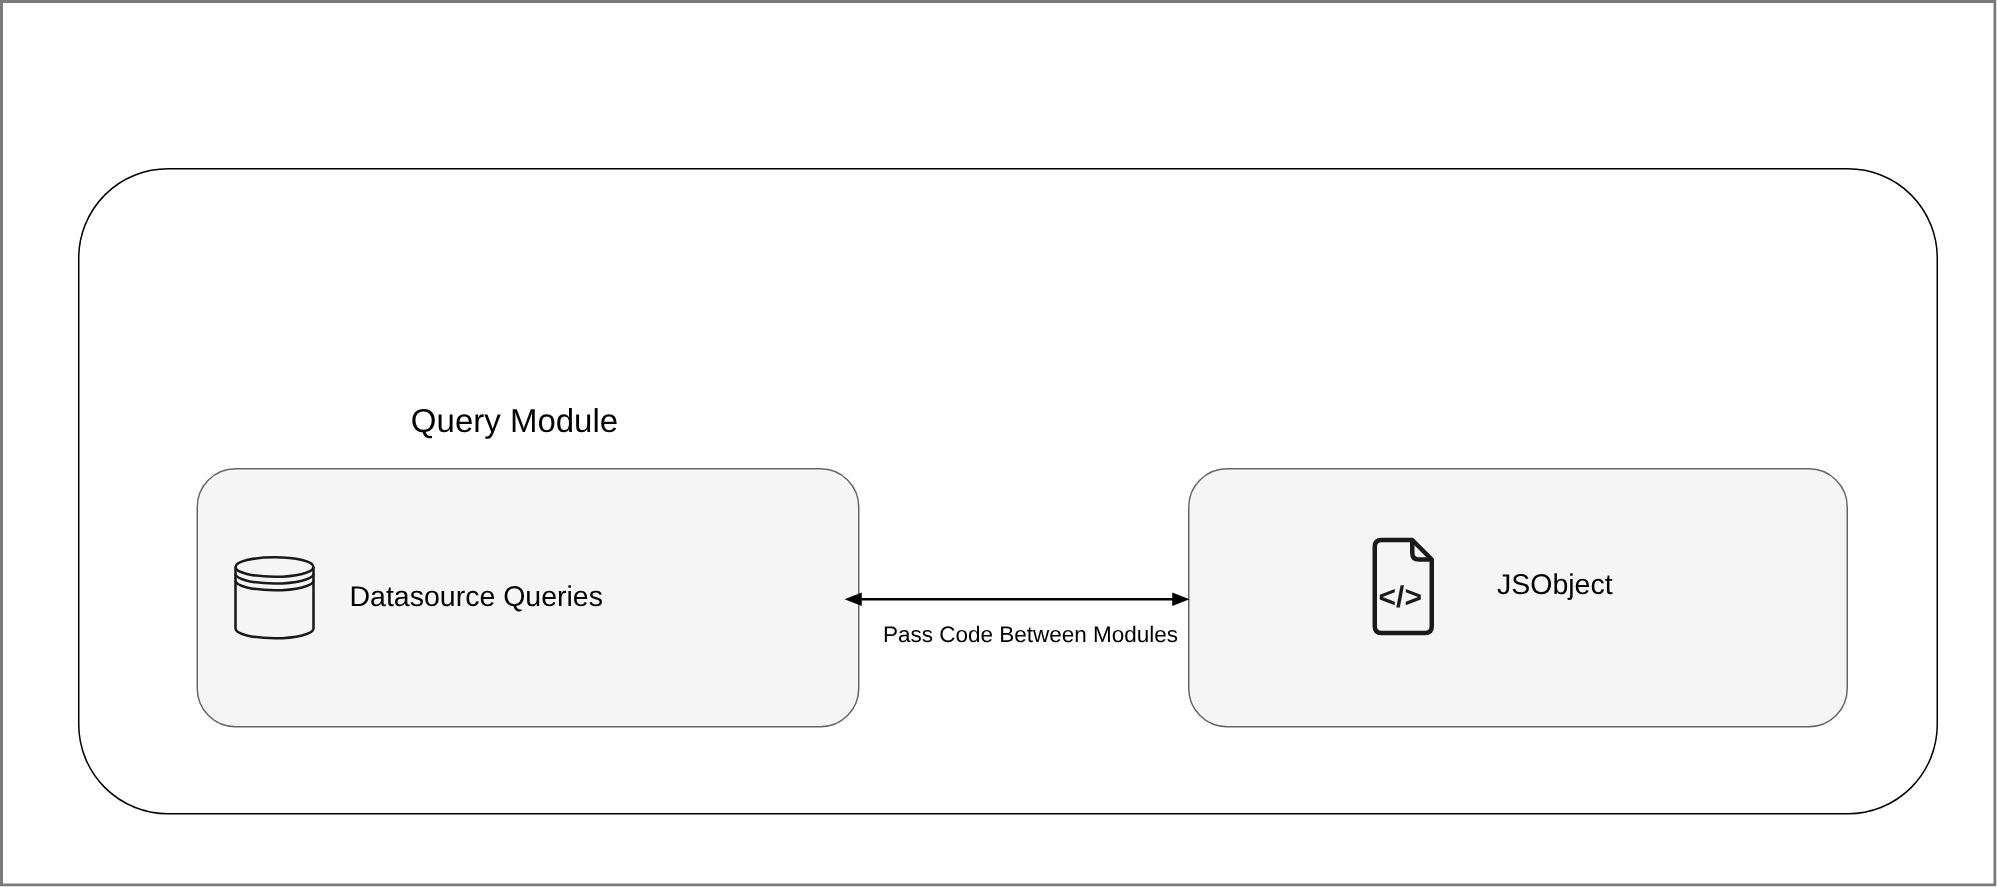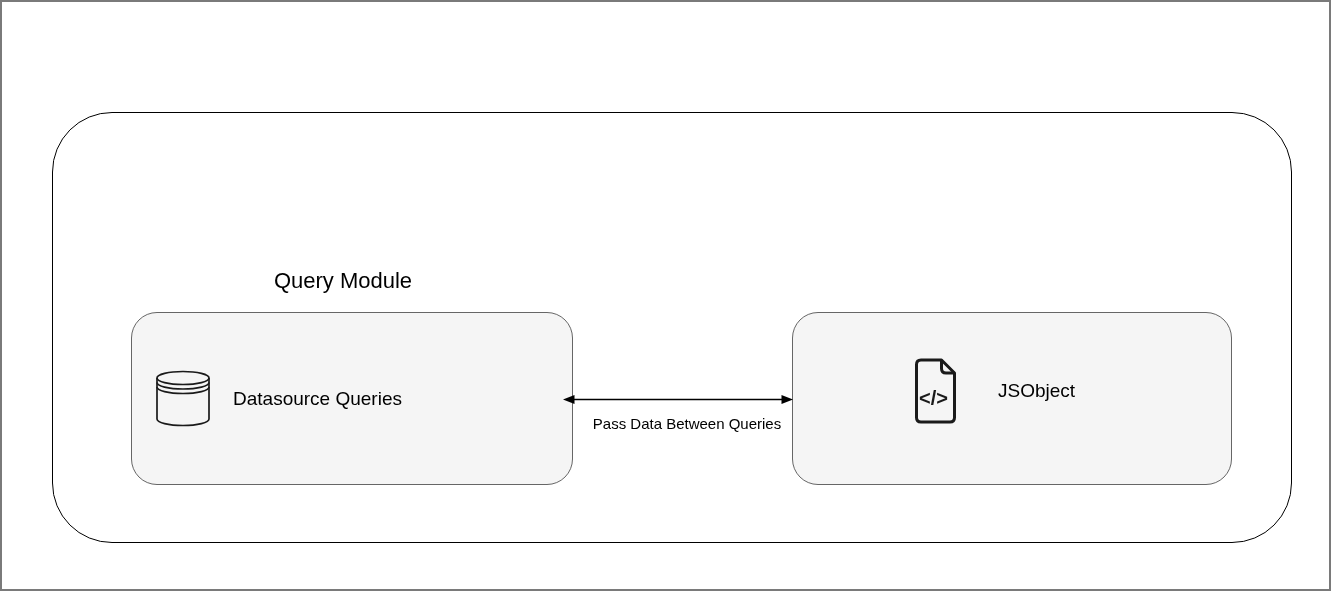--- a/index.html
+++ b/index.html
@@ -119,15 +119,15 @@
     </span>
     <span class="item-label">JSObject</span>
   </div>
 
   <svg class="arrow-svg" viewBox="0 0 232 17" xmlns="http://www.w3.org/2000/svg">
     <line x1="11" y1="8.5" x2="221" y2="8.5" stroke="#000000" stroke-width="1.6"></line>
     <polygon points="1,8.5 12.5,4 12.5,13" fill="#000000"></polygon>
     <polygon points="231,8.5 219.5,4 219.5,13" fill="#000000"></polygon>
   </svg>
 
-  <div class="connection-label">Pass Data Between Queries</div>
+  <div class="connection-label">Pass Code Between Modules</div>
 
 </div>
 
 </body></html>

